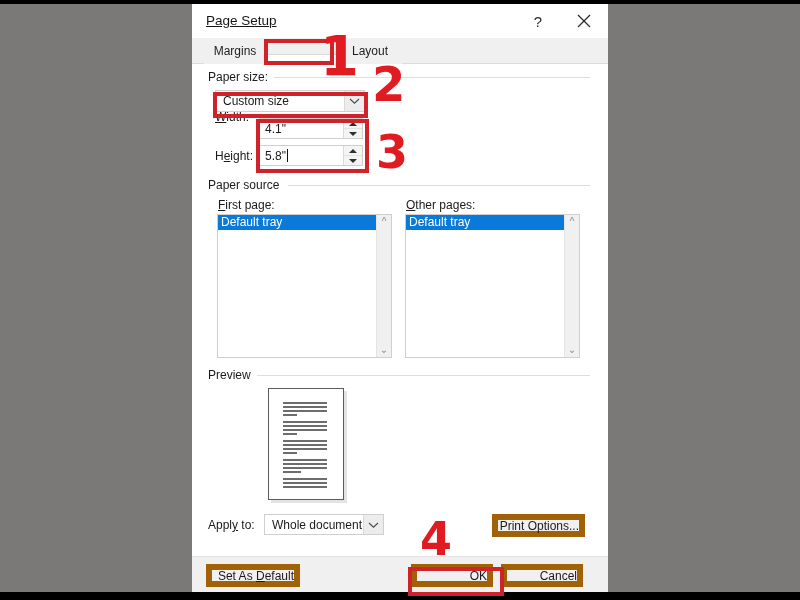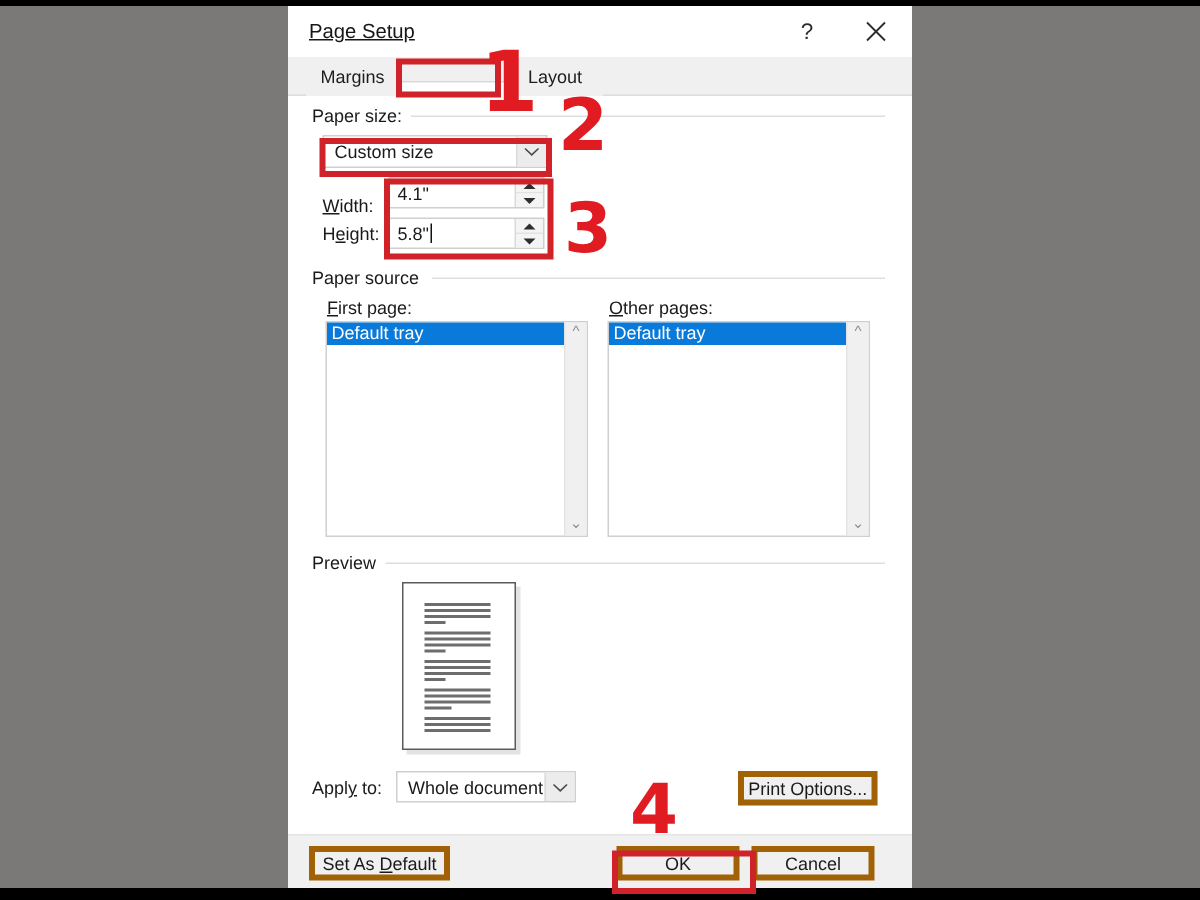--- a/index.html
+++ b/index.html
@@ -204,24 +204,24 @@
   .pvline {
     position: absolute;
     height: 2px;
     background: #6d6d6d;
   }
 
   
   .btn {
     position: absolute;
     background: #f0f0f0;
-    border: 4px solid #a16207;
-    font-size: 12px;
-    color: #1a1a1a;
-    display: flex; align-items: center; justify-content: center;
+    border: 6px solid #a16207;
+    font-size: 12px;
+    color: #1a1a1a;
+    display: flex; align-items: center; justify-content: flex-end;
   }
 
   #footer {
     position: absolute;
     left: 0; top: 552px;
     width: 416px; height: 36px;
     background: #f0f0f0;
     border-top: 1px solid #e4e4e4;
   }
 
@@ -283,21 +283,21 @@
 
     <div class="combo" style="left:23px; top:26px; width:150px; height:22px;">
       <div class="cval">Custom size</div>
       <div class="carrow">
         <svg width="11" height="8" viewBox="0 0 11 8">
           <polyline points="1,2 5.5,6.2 10,2" fill="none" stroke="#4b4b4b" stroke-width="1.1"></polyline>
         </svg>
       </div>
     </div>
 
-    <div class="fieldlabel" style="left:23px; top:66px;">
+    <div class="fieldlabel" style="left:23px; top:46px;">
       <span class="u">W</span><span>idth:</span>
     </div>
     <div class="spinbox" style="left:67px; top:54px; width:104px; height:21px;">
       <div class="sval">4.1"</div>
       <div class="spinner">
         <div>
             <i class="tri-up"></i>
           </div>
         <div>
             <i class="tri-down"></i>

